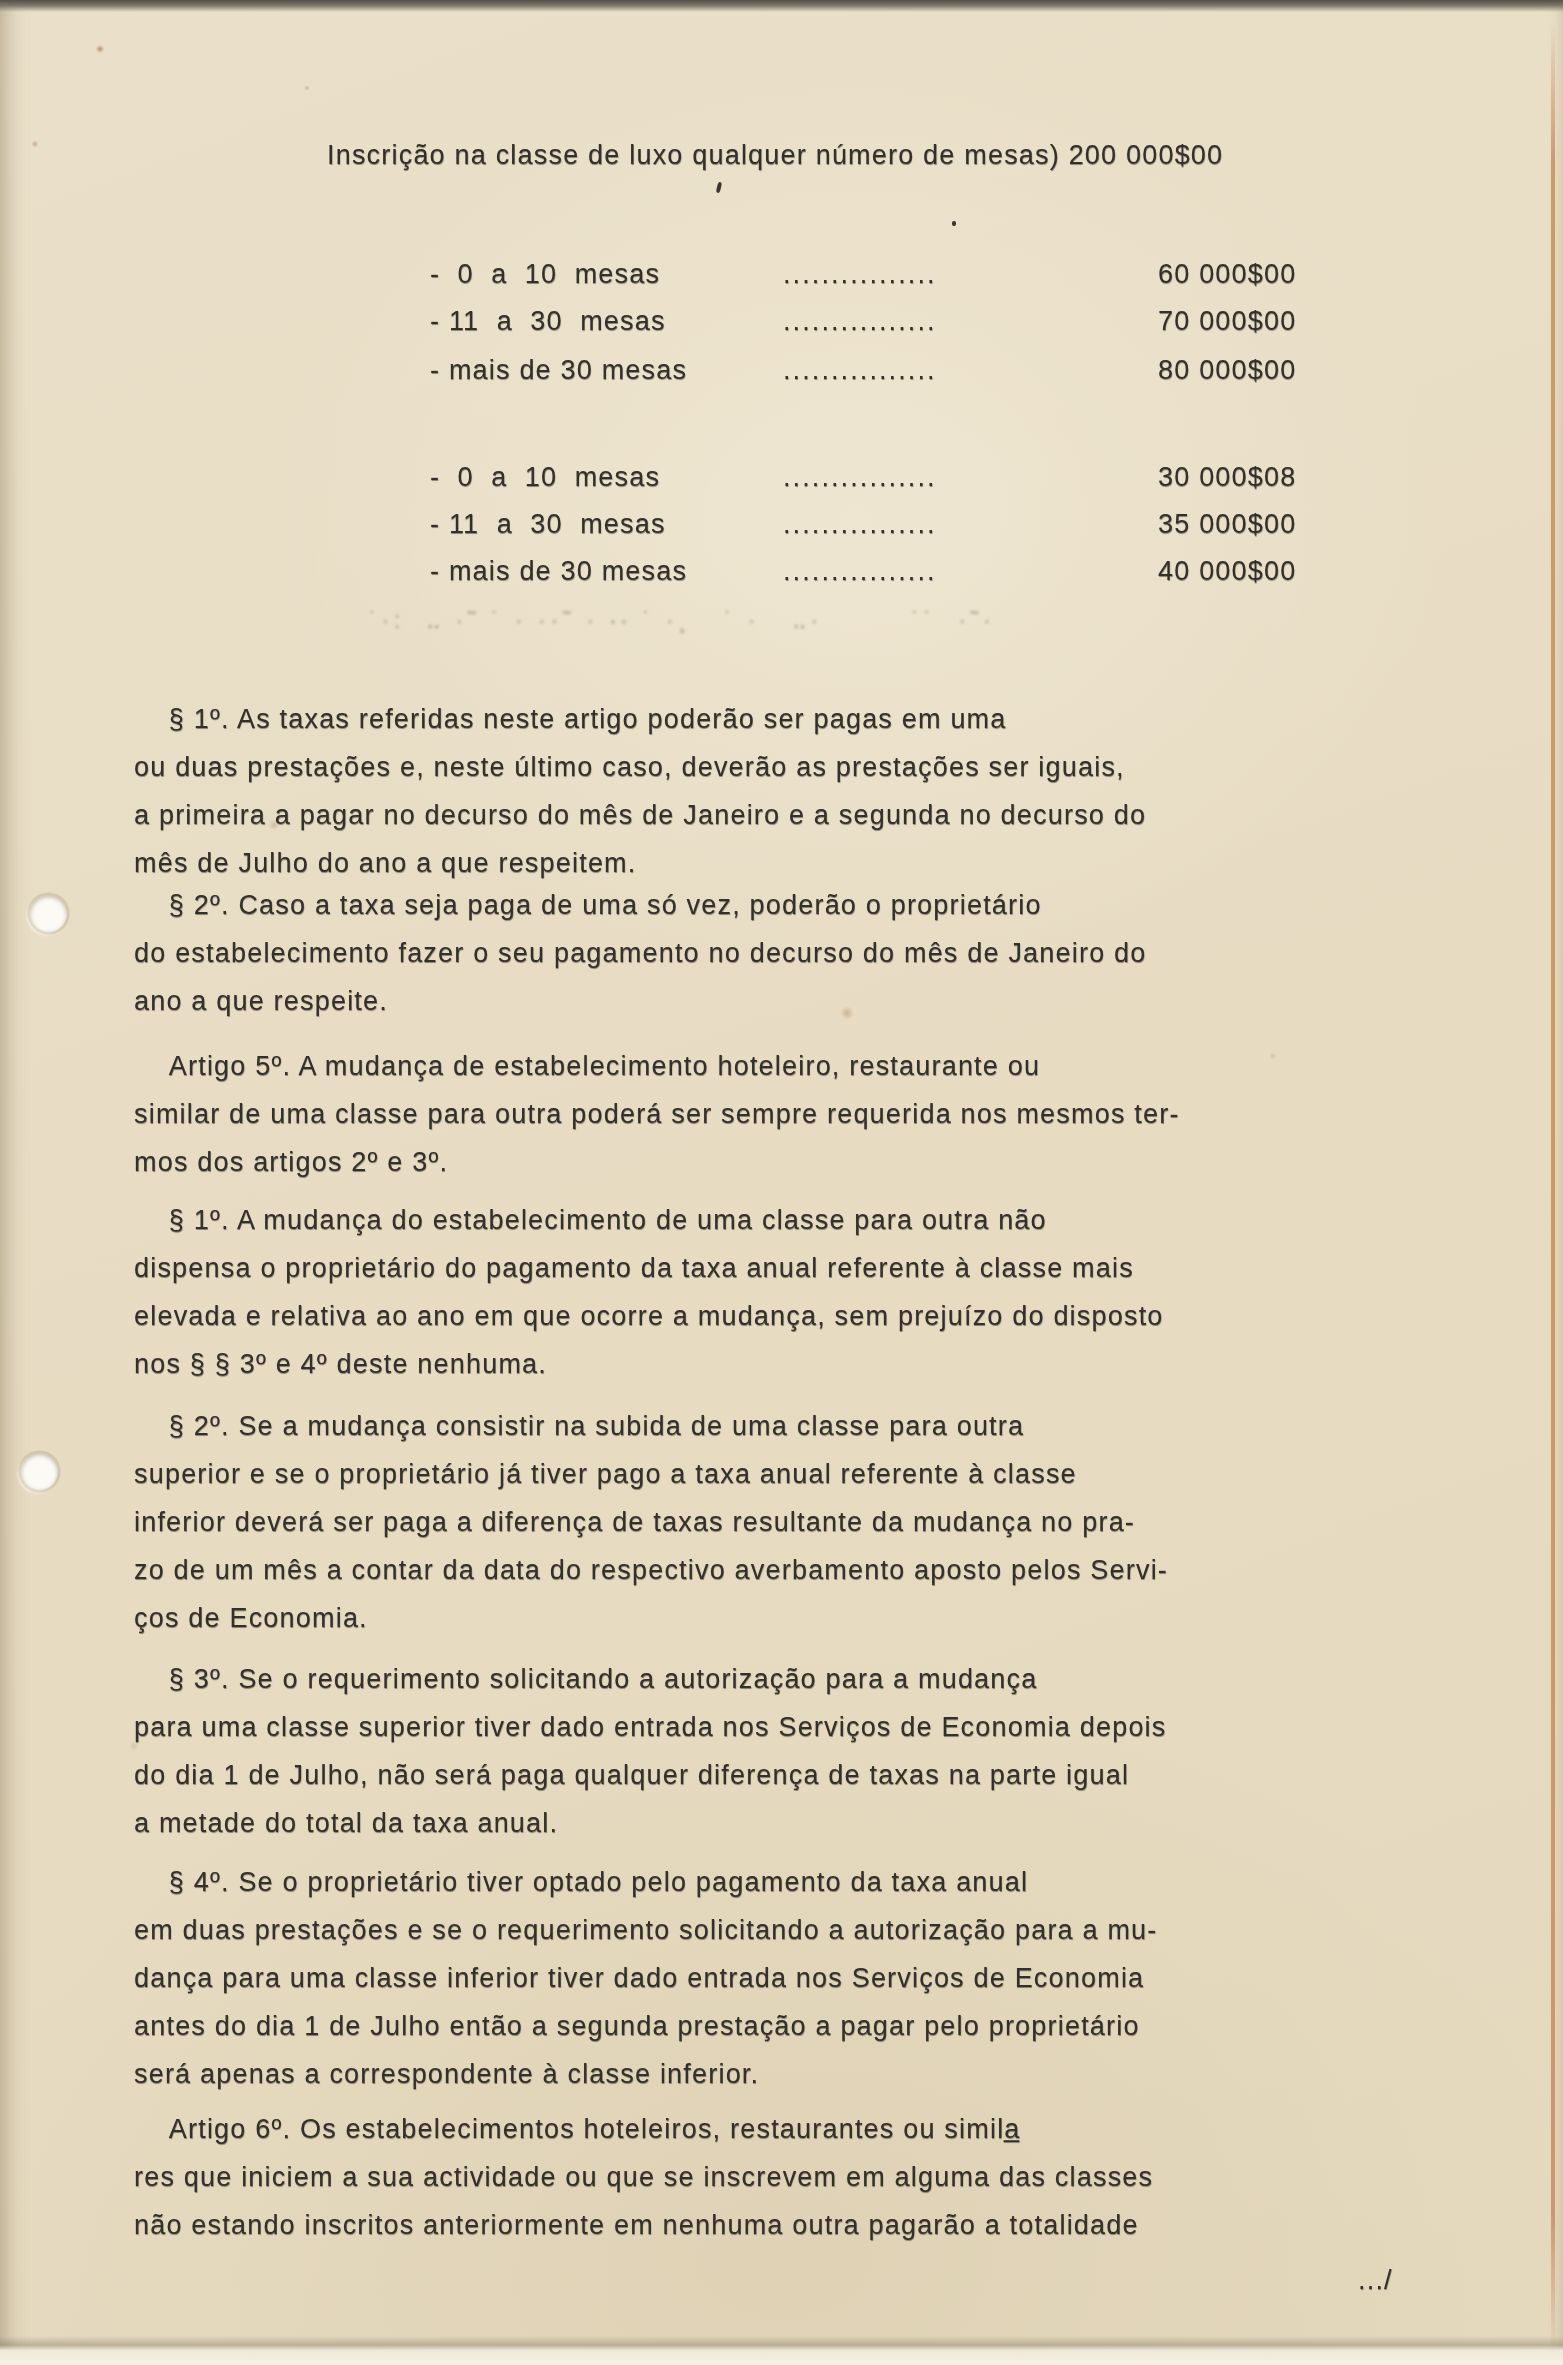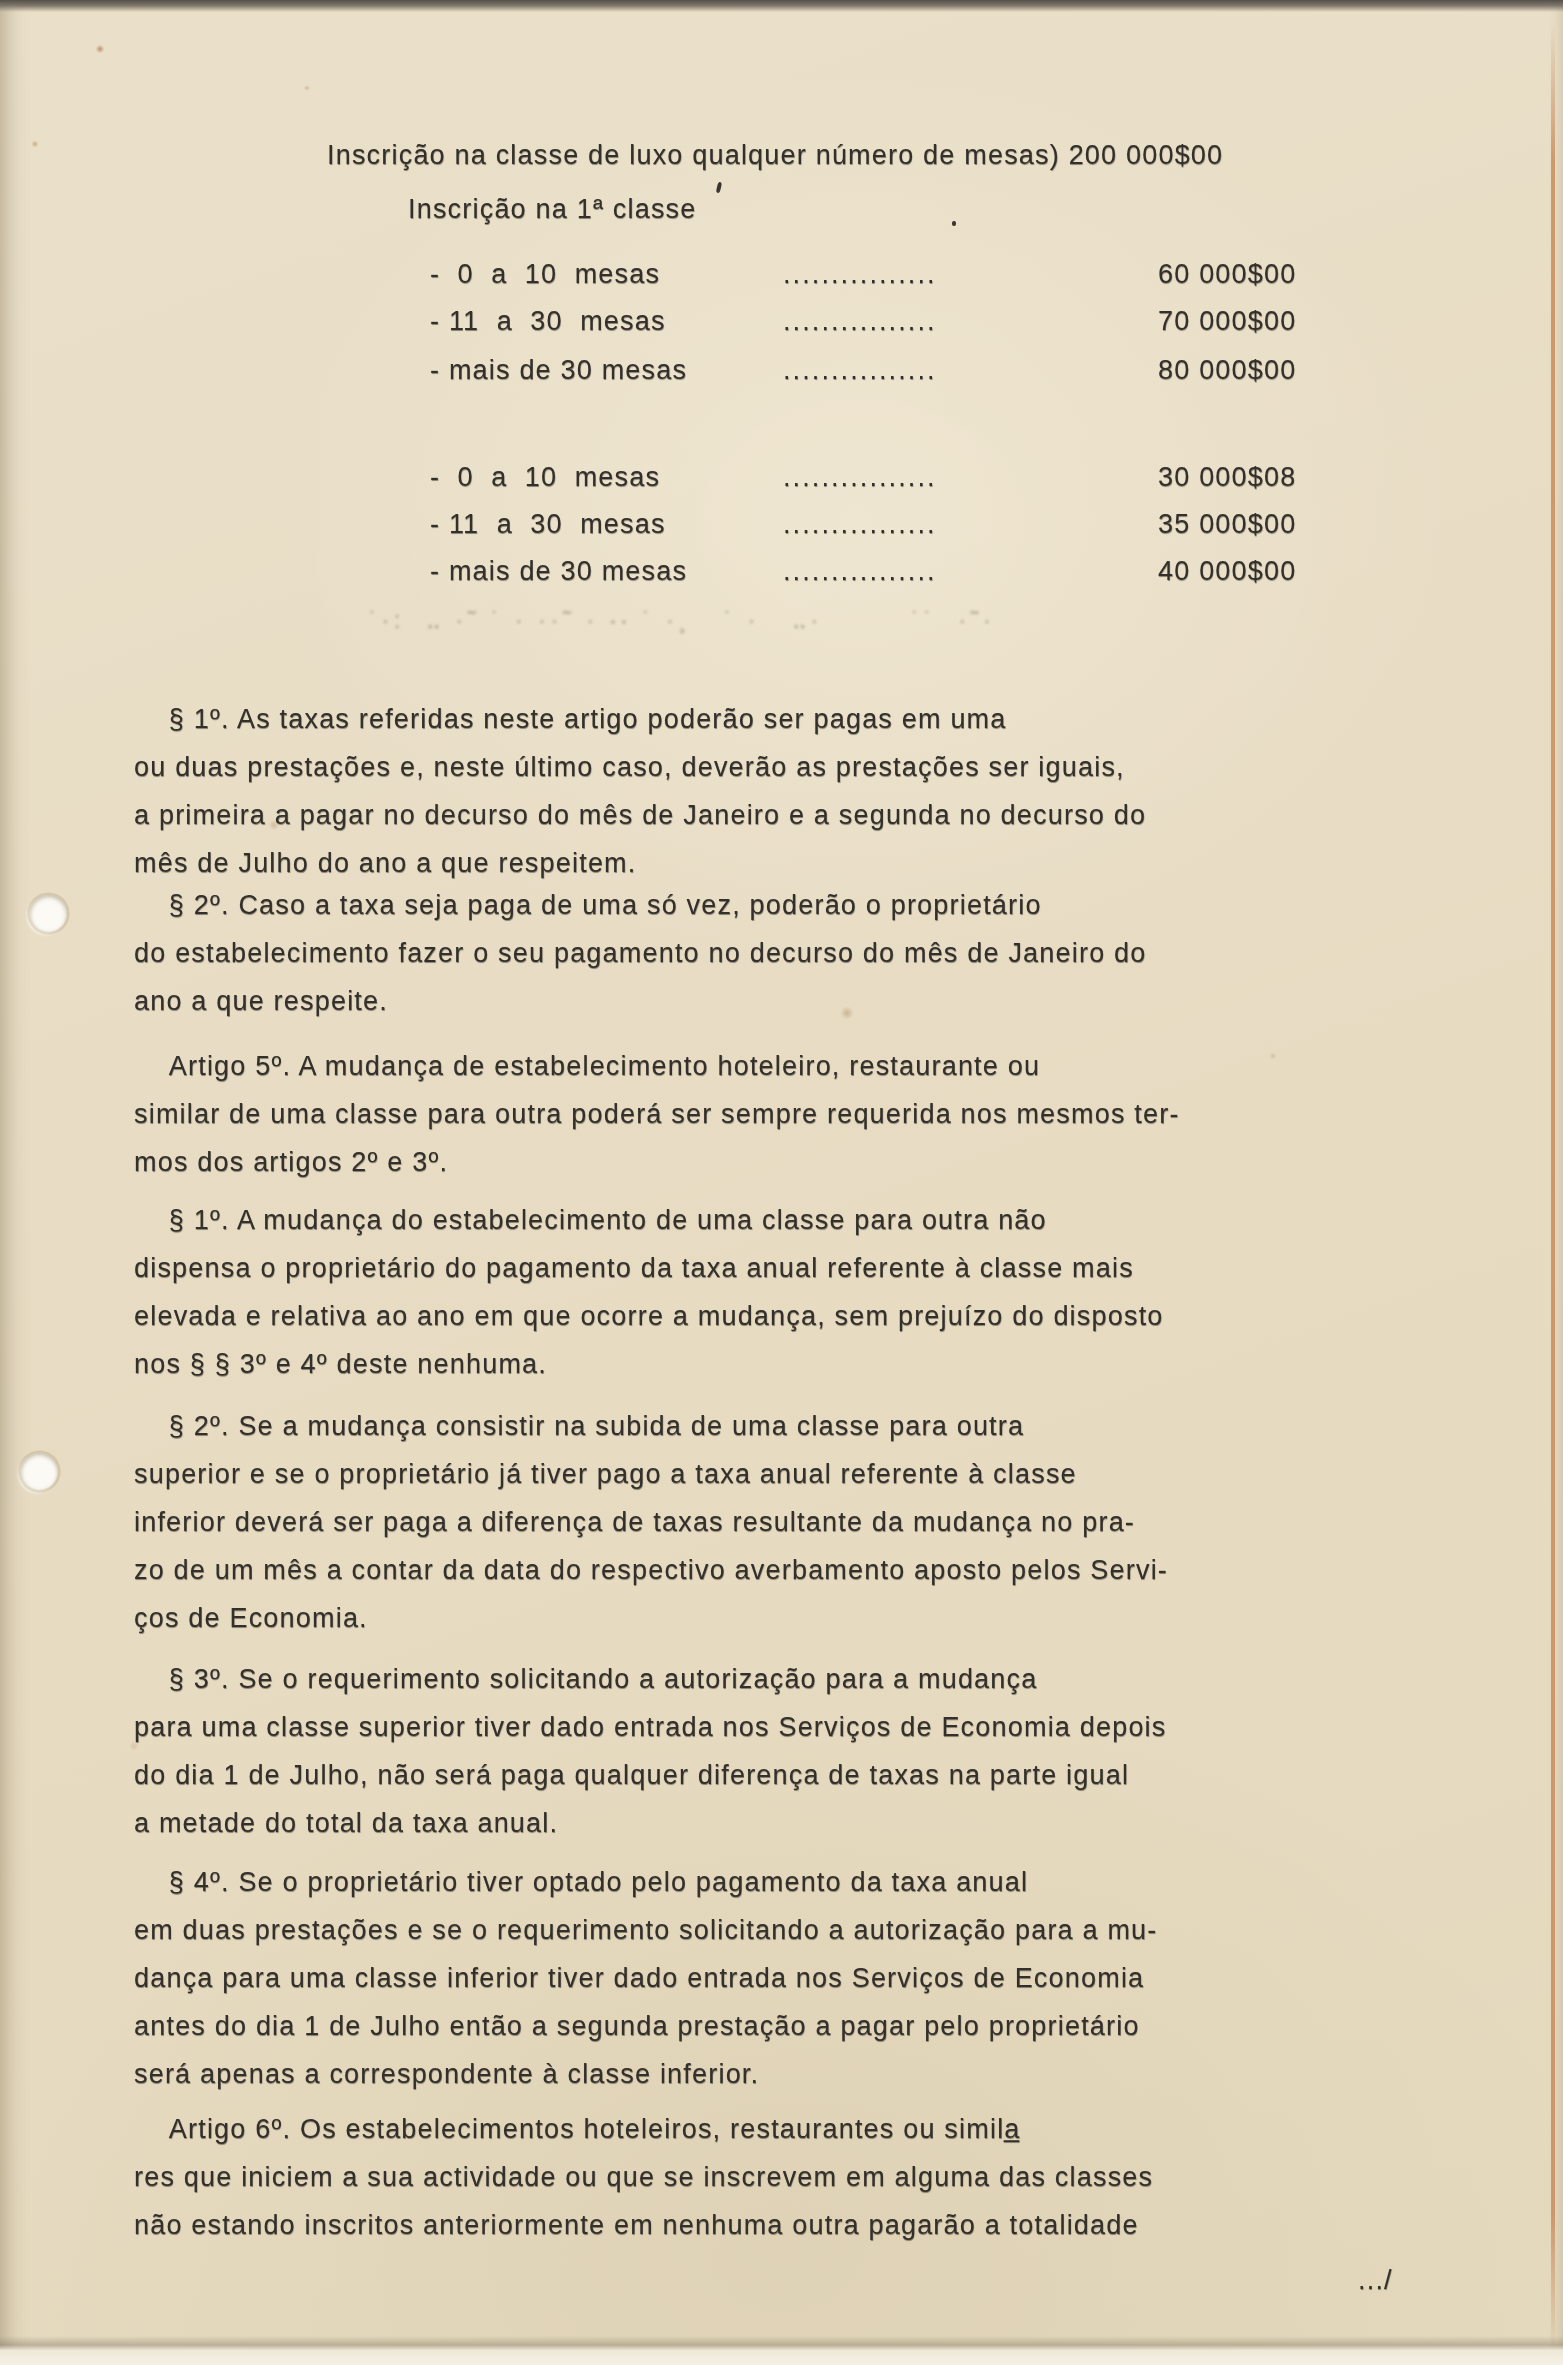--- a/index.html
+++ b/index.html
@@ -54,21 +54,20 @@
 </style>
 </head>
 <body>
 
 <div class="page">
 
   <div class="top-edge"></div>
 
   <div class="t" style="left:327px;top:131px">Inscrição na classe de luxo qualquer número de mesas) 200 000$00</div>
 
-  <div class="t" style="left:408px;top:185px">Inscrição na 1ª classe</div>
 
   <div class="fee-row" style="top:250px">
     <span class="fee-label">-  0  a  10  mesas</span>
     <span class="fee-dots">................</span>
     <span class="fee-amount">60 000$00</span>
   </div>
   <div class="fee-row" style="top:297px">
     <span class="fee-label">- 11  a  30  mesas</span>
     <span class="fee-dots">................</span>
     <span class="fee-amount">70 000$00</span>

